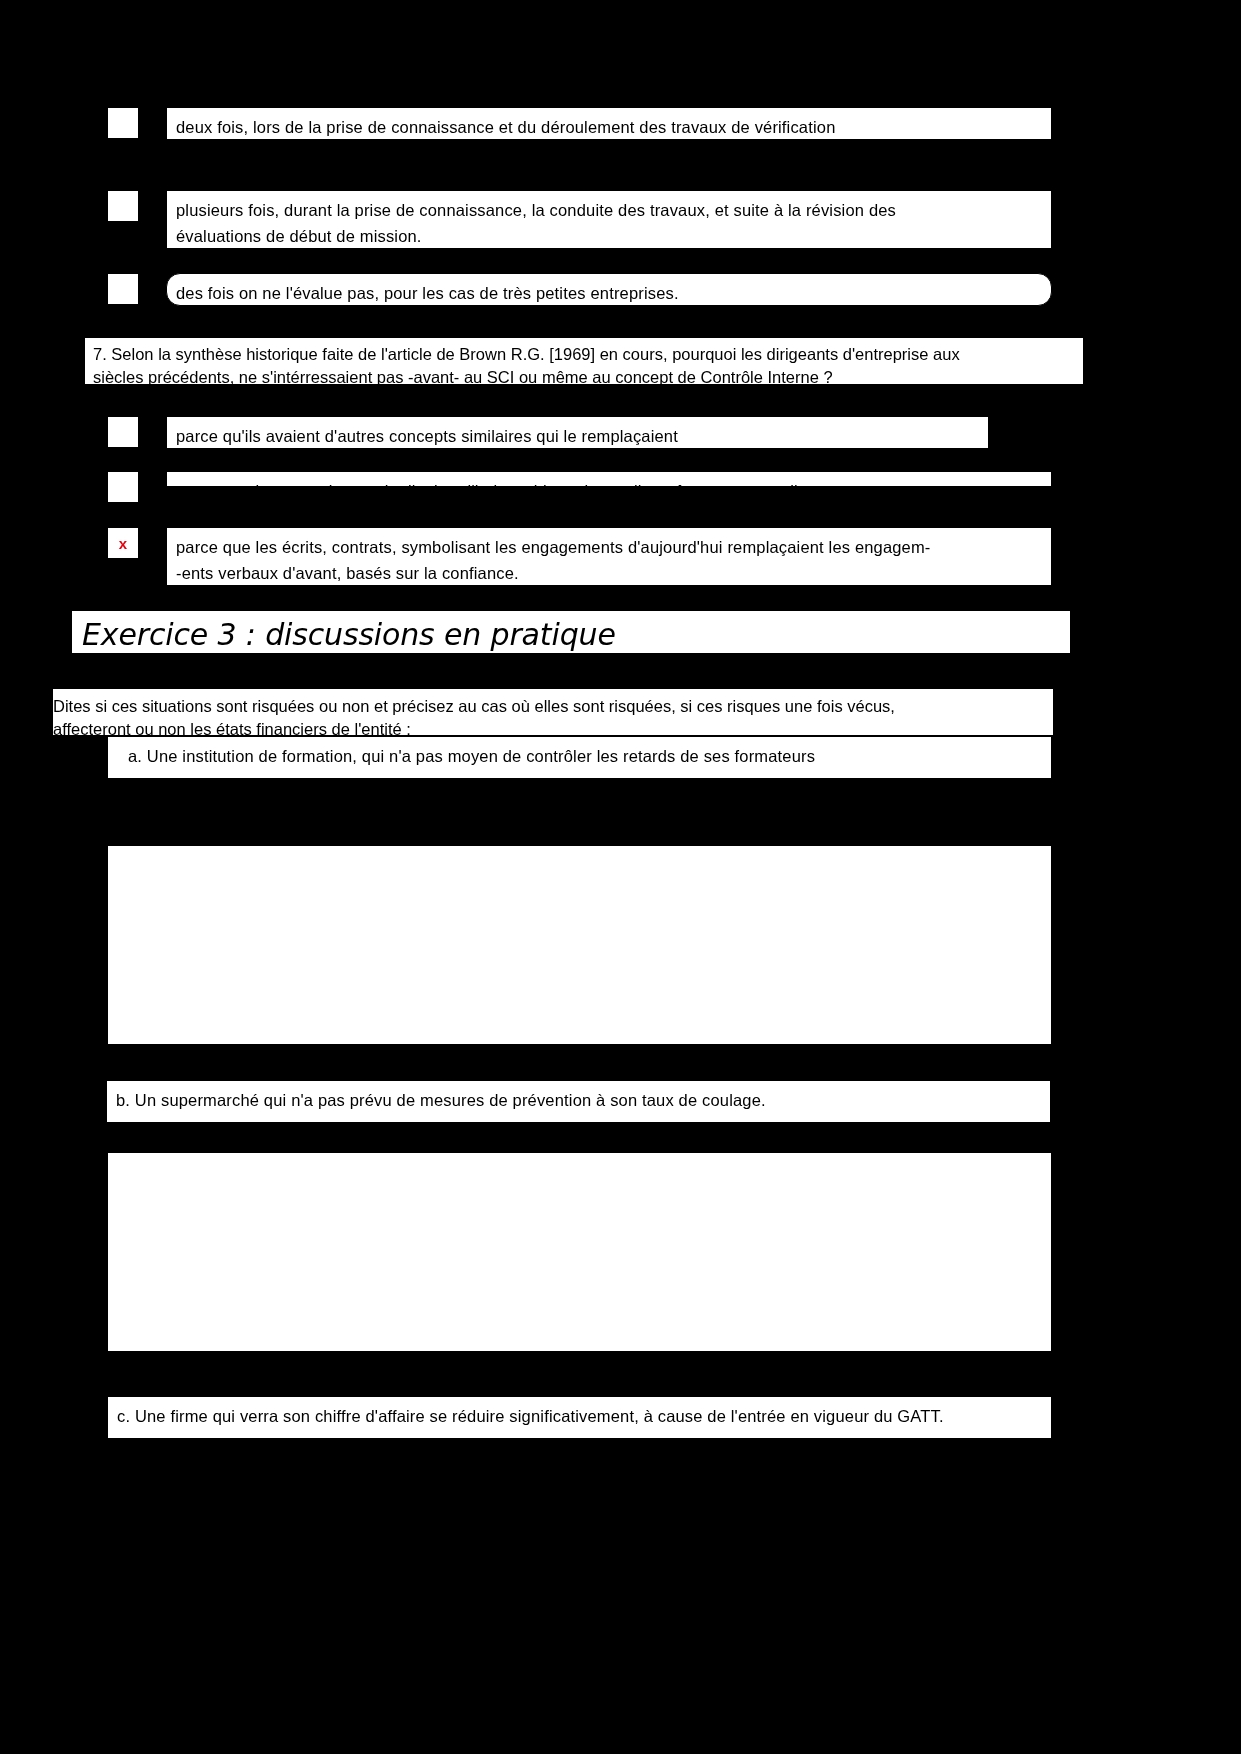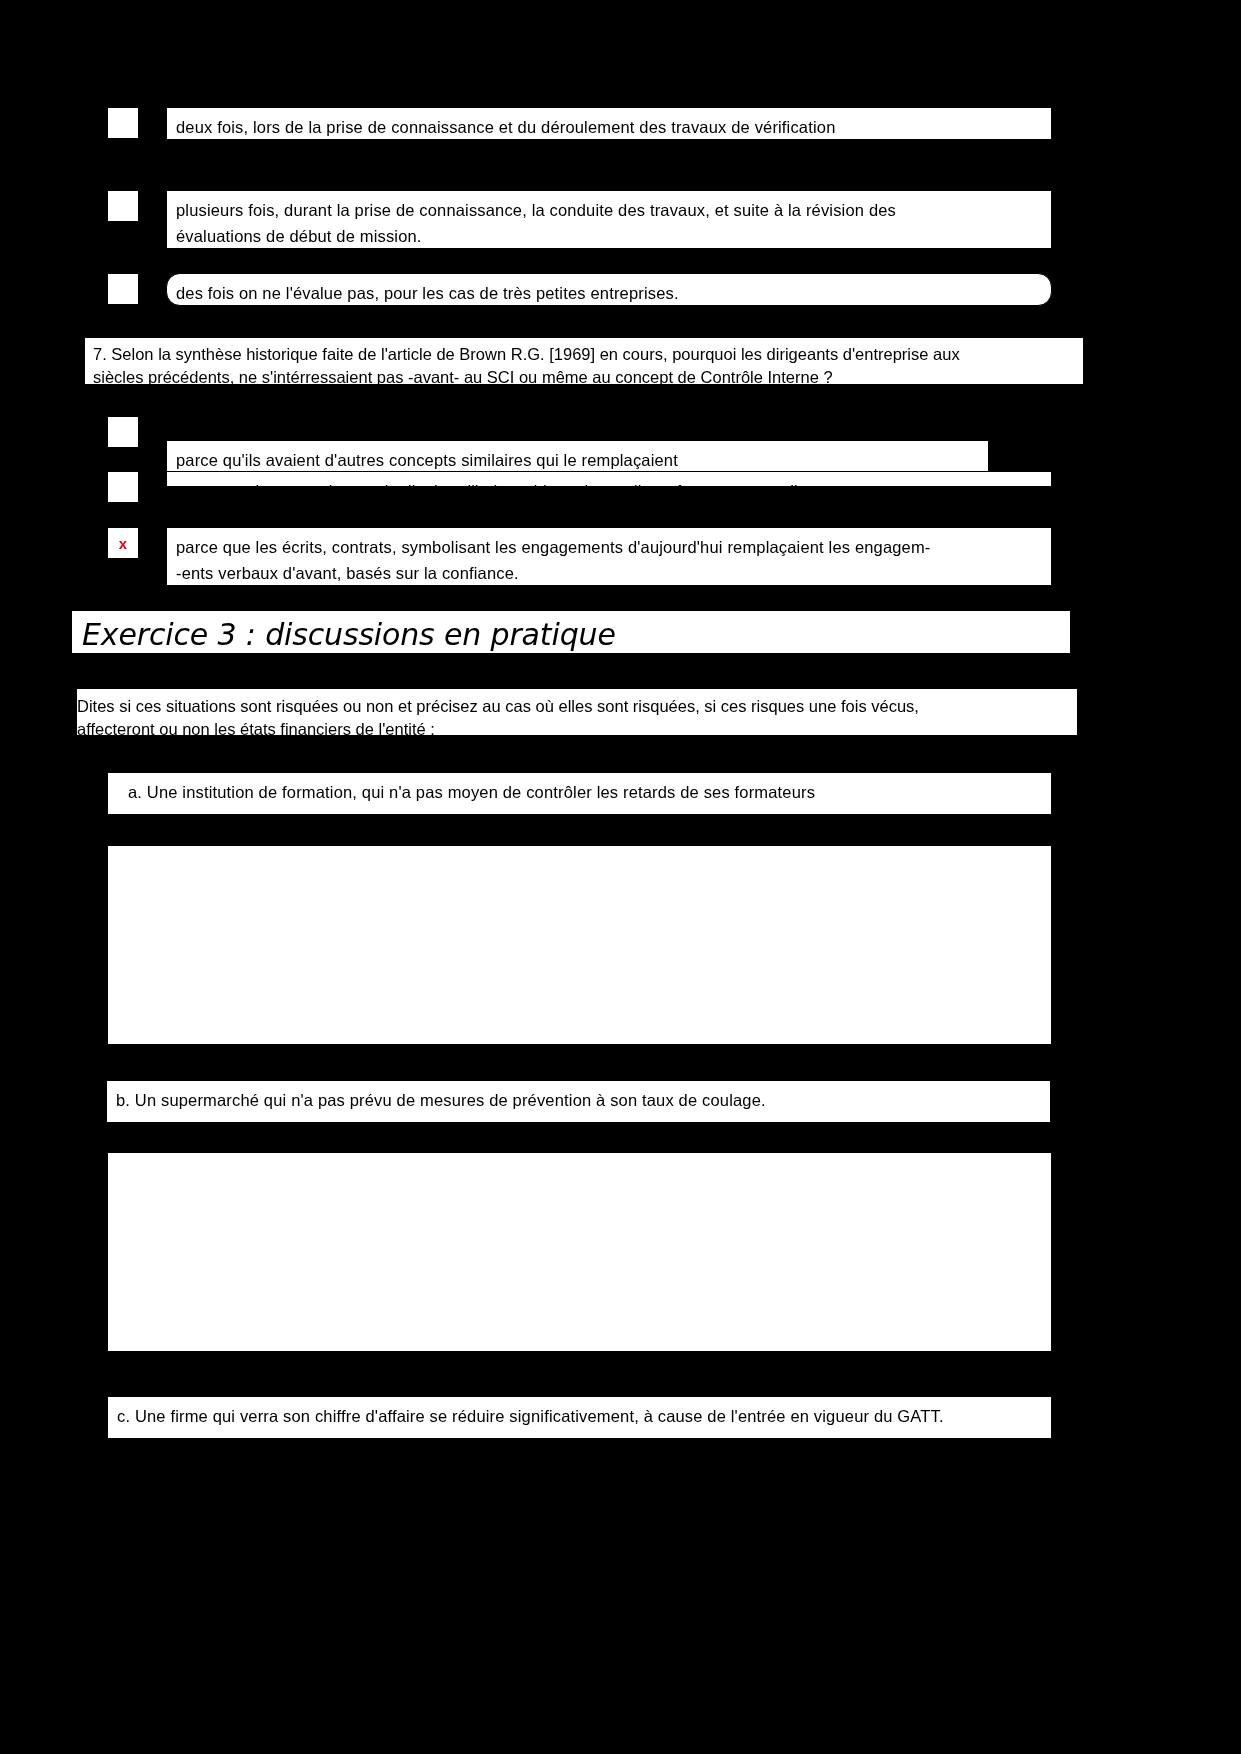--- a/index.html
+++ b/index.html
@@ -71,21 +71,20 @@
     font-size: 30px;
     line-height: 1.2;
     font-family: "DejaVu Sans", sans-serif;
     letter-spacing: -0.005em;
   }
 
   .instr {
     padding: 6px 9px 7px 0;
     font-size: 16.5px;
     line-height: 1.4;
-    margin-left: 24px;
   }
 
   .answer-area {
     background: #ffffff;
   }
 
   .line2 { display: block; }
 </style>
 </head>
 <body>
@@ -107,21 +106,21 @@
   <div class="box textbox" style="left:166px; top:273px; width:886px; height:33px;border-radius:14px;">
     <span class="line2">des fois on ne l'évalue pas, pour les cas de très petites entreprises.</span>
   </div>
 
   <div class="box qbox" style="left:52px; top:337px; width:1000px; height:48px;">
     <span class="line2">7. Selon la synthèse historique faite de l'article de Brown R.G. [1969] en cours, pourquoi les dirigeants d'entreprise aux</span>
     <span class="line2">siècles précédents, ne s'intérressaient pas -avant- au SCI ou même au concept de Contrôle Interne ?</span>
   </div>
 
   <div class="checkbox" style="left:107px; top:416px;"></div>
-  <div class="box textbox" style="left:166px; top:416px; width:823px; height:33px;margin-top:24px;">
+  <div class="box textbox" style="left:166px; top:416px; width:823px; height:33px;">
     <span class="line2">parce qu'ils avaient d'autres concepts similaires qui le remplaçaient</span>
   </div>
 
   <div class="checkbox" style="left:107px; top:471px;"></div>
   <div class="box textbox" style="left:166px; top:471px; width:886px; height:15px;">
     <span class="line2">parce que les gens du monde d'aujourd'hui semblent plus malhonnêtes que ceux d'avant.</span>
   </div>
 
   <div class="checkbox checked" style="left:107px; top:527px;">x</div>
   <div class="box textbox" style="left:166px; top:527px; width:886px; height:59px;">
@@ -131,21 +130,21 @@
 
   <div class="box heading" style="left:71px; top:610px; width:1000px; height:44px;">
     <span>Exercice 3 : discussions en pratique</span>
   </div>
 
   <div class="box instr" style="left:52px; top:688px; width:1002px; height:48px;">
     <span class="line2">Dites si ces situations sont risquées ou non et précisez au cas où elles sont risquées, si ces risques une fois vécus,</span>
     <span class="line2">affecteront ou non les états financiers de l'entité :</span>
   </div>
 
-  <div class="box textbox" style="left:107px; top:772px; width:945px; height:43px;padding-left:20px;">
+  <div class="box textbox" style="left:107px; top:736px; width:945px; height:43px;padding-left:20px;">
     <span class="line2">a. Une institution de formation, qui n'a pas moyen de contrôler les retards de ses formateurs</span>
   </div>
   <div class="box textbox answer-area" style="left:107px; top:845px; width:945px; height:200px;">
     <span class="line2"></span>
   </div>
 
   <div class="box textbox" style="left:106px; top:1080px; width:945px; height:43px;">
     <span class="line2">b. Un supermarché qui n'a pas prévu de mesures de prévention à son taux de coulage.</span>
   </div>
   <div class="box textbox answer-area" style="left:107px; top:1152px; width:945px; height:200px;">

